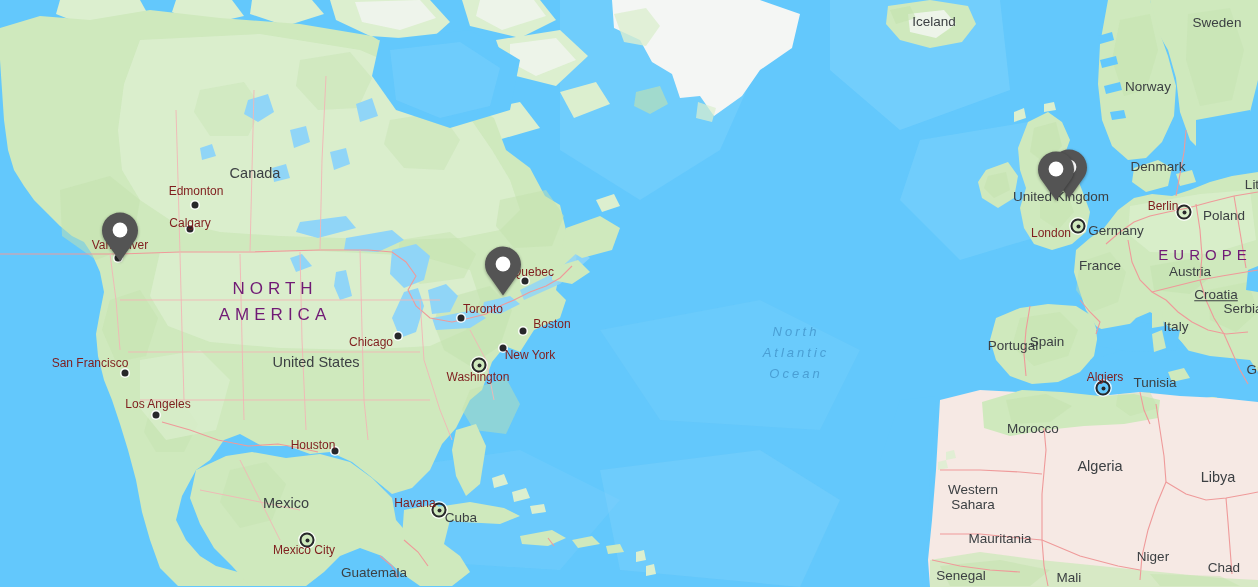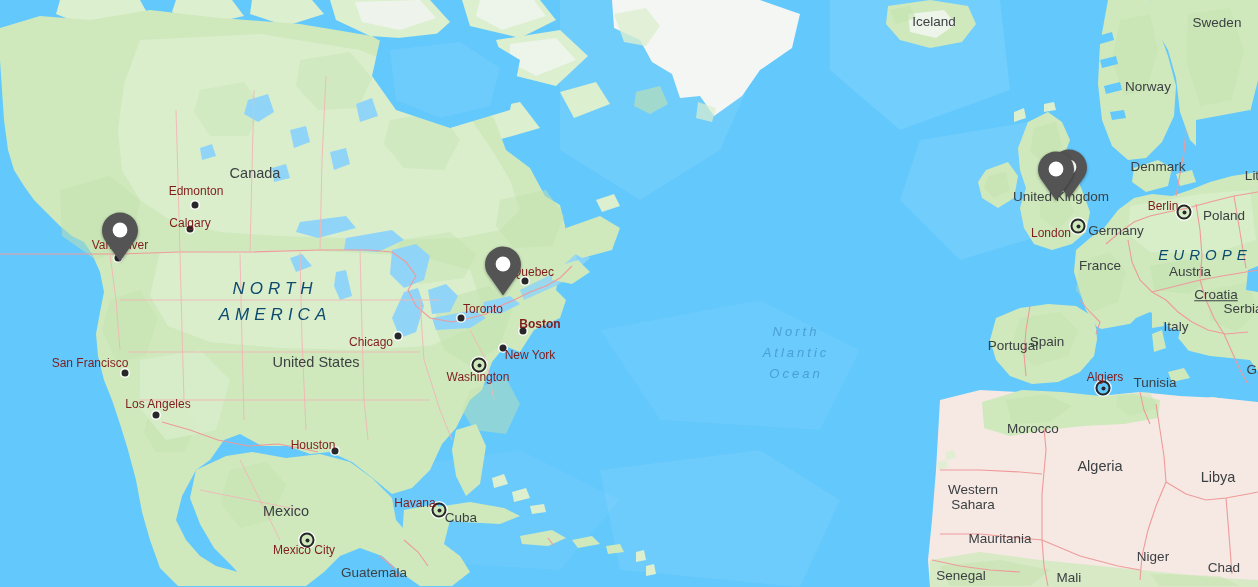--- a/index.html
+++ b/index.html
@@ -27,22 +27,22 @@
   }
 
   .country{font-size:13.5px;color:#3c4043;font-weight:400;}
   .country.big{font-size:14.5px;}
   .city{font-size:12px;color:#7f1d1d;}
   .ocean{
     font-size:13px;color:#4a9fd4;font-style:italic;
     letter-spacing:3px;text-align:center;line-height:21px;
   }
   .continent{
-    font-size:17px;letter-spacing:5px;color:#0c4a6e;
-    font-weight:400;text-align:center;line-height:26px;font-style:italic;
+    font-size:17px;letter-spacing:5px;color:#701a75;
+    font-weight:400;text-align:center;line-height:26px;
   }
 
   
   .dot{
     position:absolute;width:7px;height:7px;border-radius:50%;
     background:#27272a;transform:translate(-50%,-50%);
     box-shadow:0 0 0 1.6px rgba(255,255,255,.85);
   }
   .capdot{
     position:absolute;width:11px;height:11px;border-radius:50%;
@@ -365,31 +365,31 @@
 
   <div class="lbl ocean" style="left:796px;top:352px;">
     <div>North</div>
     <div>Atlantic</div>
     <div>Ocean</div>
   </div>
 
   <div id="country-layer">
       <div class="lbl country big" style="left: 255px; top: 173px;">Canada</div>
       <div class="lbl country big" style="left: 316px; top: 362px;">United States</div>
-      <div class="lbl country big" style="left: 286px; top: 503px; margin-top: 8px;">Mexico</div>
+      <div class="lbl country big" style="left: 286px; top: 503px;">Mexico</div>
       <div class="lbl country" style="left: 374px; top: 573px;">Guatemala</div>
       <div class="lbl country" style="left: 461px; top: 518px;">Cuba</div>
       <div class="lbl country" style="left: 934px; top: 22px;">Iceland</div>
       <div class="lbl country" style="left: 1148px; top: 87px;">Norway</div>
       <div class="lbl country" style="left: 1217px; top: 23px;">Sweden</div>
       <div class="lbl country" style="left: 1158px; top: 167px;">Denmark</div>
       <div class="lbl country" style="left: 1061px; top: 197px;">United Kingdom</div>
       <div class="lbl country" style="left: 1116px; top: 231px;">Germany</div>
       <div class="lbl country" style="left: 1224px; top: 216px;">Poland</div>
-      <div class="lbl country" style="left: 1252px; top: 176px; text-align: right;">Lit</div>
+      <div class="lbl country" style="left: 1252px; top: 185px; text-align: right;">Lit</div>
       <div class="lbl country" style="left: 1100px; top: 266px;">France</div>
       <div class="lbl country" style="left: 1190px; top: 272px;">Austria</div>
       <div class="lbl country" style="left: 1216px; top: 295px; text-decoration: underline;">Croatia</div>
       <div class="lbl country" style="left: 1243px; top: 309px;">Serbia</div>
       <div class="lbl country" style="left: 1176px; top: 327px;">Italy</div>
       <div class="lbl country" style="left: 1254px; top: 370px;">Gr</div>
       <div class="lbl country" style="left: 1047px; top: 342px;">Spain</div>
       <div class="lbl country" style="left: 1013px; top: 346px;">Portugal</div>
       <div class="lbl country" style="left: 1155px; top: 383px;">Tunisia</div>
       <div class="lbl country" style="left: 1033px; top: 429px;">Morocco</div>
@@ -424,21 +424,21 @@
       <div class="lbl city" style="left: 304px; top: 550px;">Mexico City</div>
       <div class="capdot" style="left: 439px; top: 510px;"></div>
       <div class="lbl city" style="left: 415px; top: 503px;">Havana</div>
       <div class="dot" style="left: 398px; top: 336px;"></div>
       <div class="lbl city" style="left: 371px; top: 342px;">Chicago</div>
       <div class="dot" style="left: 461px; top: 318px;"></div>
       <div class="lbl city" style="left: 483px; top: 309px;">Toronto</div>
       <div class="dot" style="left: 525px; top: 281px;"></div>
       <div class="lbl city" style="left: 533px; top: 272px;">Quebec</div>
       <div class="dot" style="left: 523px; top: 331px;"></div>
-      <div class="lbl city" style="left: 540px; top: 324px; font-weight: bold;">Boston</div>
+      <div class="lbl city" style="left: 552px; top: 324px;">Boston</div>
       <div class="dot" style="left: 503px; top: 348px;"></div>
       <div class="lbl city" style="left: 530px; top: 355px;">New York</div>
       <div class="capdot" style="left: 479px; top: 365px;"></div>
       <div class="lbl city" style="left: 478px; top: 377px;">Washington</div>
       <div class="capdot" style="left: 1078px; top: 226px;"></div>
       <div class="lbl city" style="left: 1051px; top: 233px;">London</div>
       <div class="capdot" style="left: 1184px; top: 212px;"></div>
       <div class="lbl city" style="left: 1163px; top: 206px;">Berlin</div>
       <div class="capdot" style="left: 1103px; top: 388px;"></div>
       <div class="lbl city" style="left: 1105px; top: 377px;">Algiers</div>

